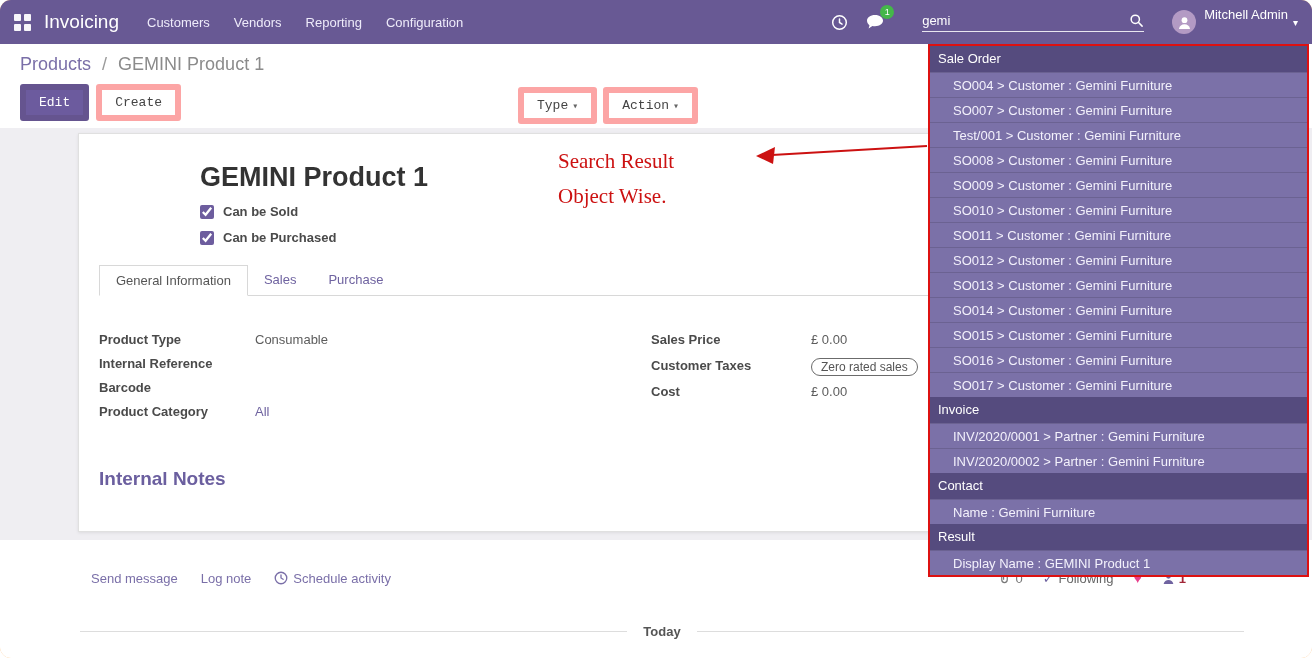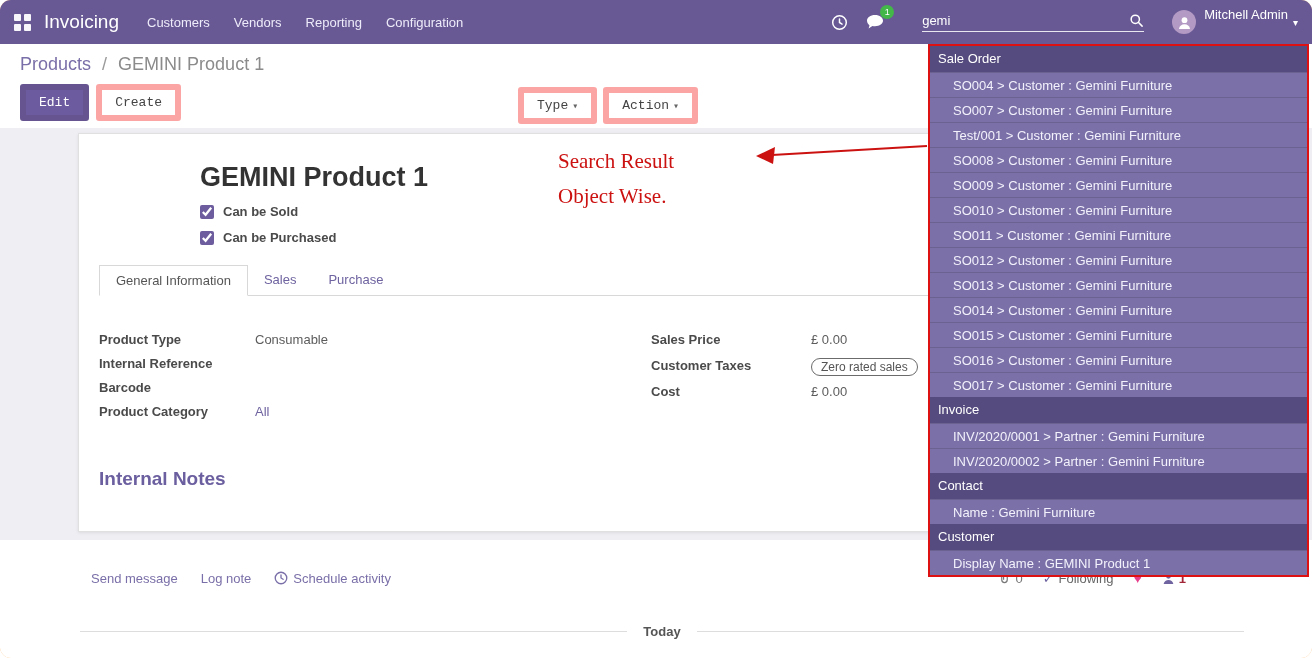--- a/index.html
+++ b/index.html
@@ -290,17 +290,17 @@
     <div class="sd-item">SO013 &gt; Customer : Gemini Furniture</div>
     <div class="sd-item">SO014 &gt; Customer : Gemini Furniture</div>
     <div class="sd-item">SO015 &gt; Customer : Gemini Furniture</div>
     <div class="sd-item">SO016 &gt; Customer : Gemini Furniture</div>
     <div class="sd-item">SO017 &gt; Customer : Gemini Furniture</div>
     <div class="sd-header">Invoice</div>
     <div class="sd-item">INV/2020/0001 &gt; Partner : Gemini Furniture</div>
     <div class="sd-item">INV/2020/0002 &gt; Partner : Gemini Furniture</div>
     <div class="sd-header">Contact</div>
     <div class="sd-item">Name : Gemini Furniture</div>
-    <div class="sd-header">Customer</div>
+    <div class="sd-header">Result</div>
     <div class="sd-item">Display Name : GEMINI Product 1</div>
   </div>
 
 </div>
 
 </body></html>

